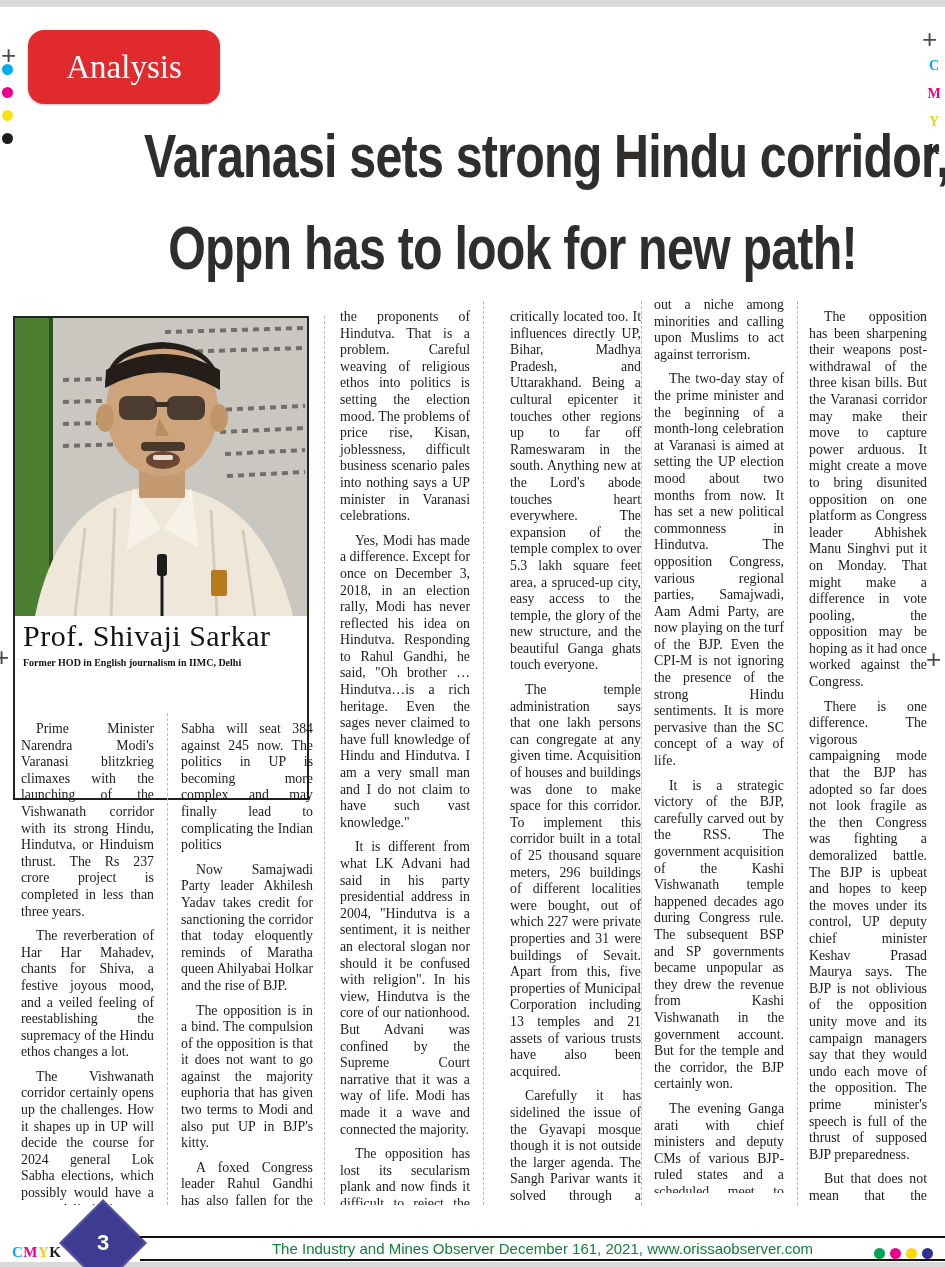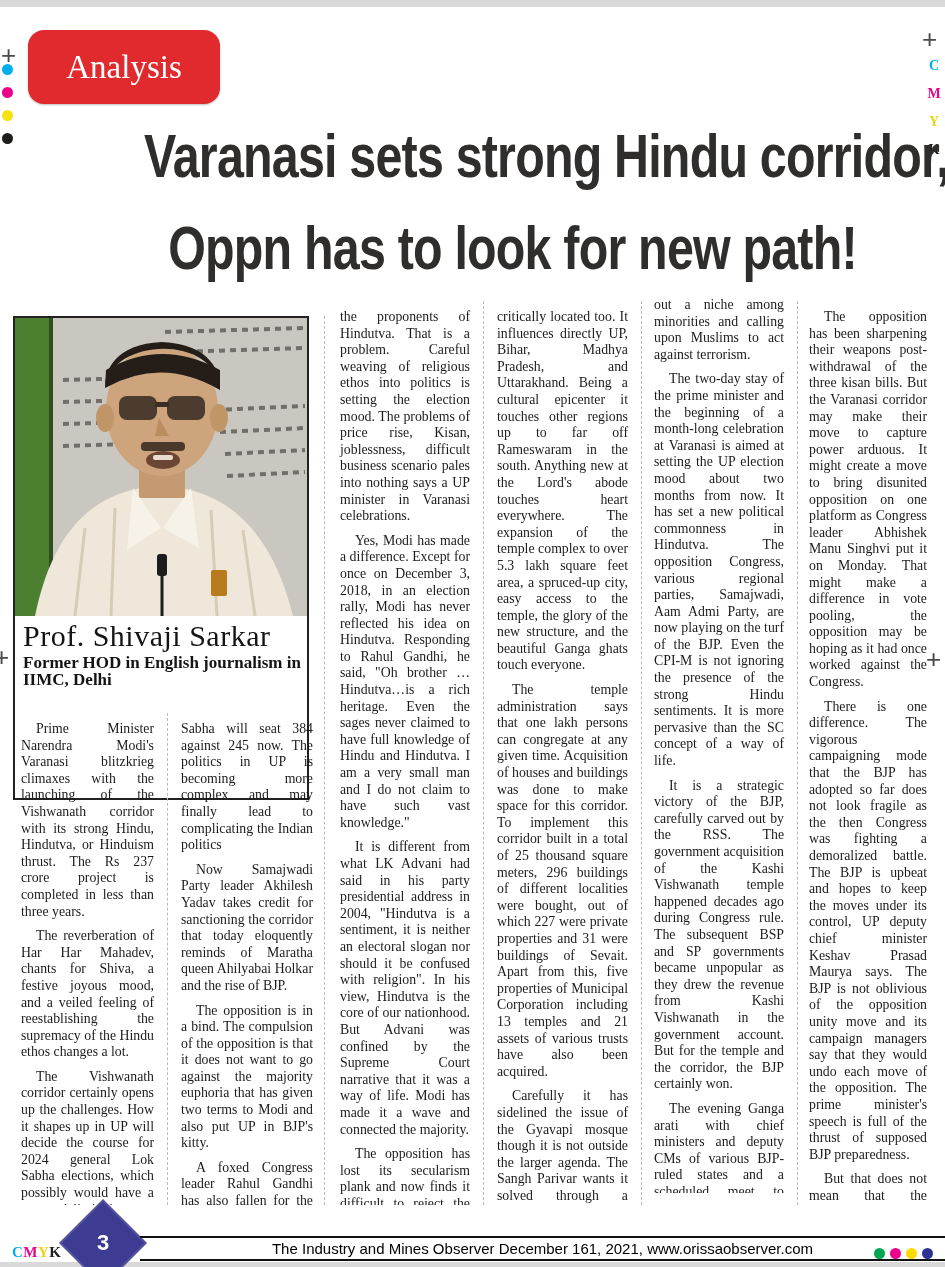--- a/index.html
+++ b/index.html
@@ -21,36 +21,36 @@
   .headline{position:absolute;left:0;top:110px;width:945px;text-align:center;
             font-family:"Liberation Sans",sans-serif;font-weight:900;color:#2f2e2d;margin-left:40px;}
   .headline .hl{transform:scaleX(.78);transform-origin:50% 50%;font-size:62px;
                 letter-spacing:-1px;white-space:nowrap;line-height:92px;}
   
   .photo-box{position:absolute;left:13px;top:316px;width:296px;height:484px;
              border:2px solid #222;background:#fff;box-sizing:border-box;}
   .photo-img{display:block;width:292px;height:298px;}
   .caption{padding:2px 6px 0 8px;}
   .cap-name{font-size:30px;letter-spacing:.5px;color:#141414;line-height:36px;}
-  .cap-title{font-size:17px;font-weight:bold;color:#141414;line-height:17px;}
+  .cap-title{font-size:10px;font-weight:bold;color:#141414;line-height:17px;}
   
   .col{position:absolute;overflow:hidden;text-align:justify;font-size:13.8px;
        line-height:16.6px;color:#1b1b1b;}
   .col p{margin:8px;text-indent:15px;}
   .col p.cont{text-indent:0;}
   .vsep{position:absolute;width:0;border-left:1px dashed #b9b9c4;}
   
   .f-rule{position:absolute;background:#111;}
   .diamond{position:absolute;left:72px;top:1212px;width:58px;height:58px;background:#3e3b92;
            transform:rotate(45deg);border:2px solid #54519f;}
   .diamond span{position:absolute;left:0;top:0;width:58px;height:58px;display:flex;
                 align-items:center;justify-content:center;transform:rotate(-45deg);
                 color:#fff;font-family:"Liberation Sans",sans-serif;font-weight:bold;font-size:22px;}
   .footer-text{position:absolute;left:140px;top:1240px;width:805px;text-align:center;
-               font-family:"Liberation Sans",sans-serif;font-size:15px;color:#000000;}
+               font-family:"Liberation Sans",sans-serif;font-size:15px;color:#15803d;}
   .cmyk-bottom{position:absolute;left:12px;top:1244px;font-family:"Liberation Serif",serif;
                font-weight:bold;font-size:15px;letter-spacing:.5px;}
   .fdot{position:absolute;top:1248px;width:11px;height:11px;border-radius:50%;}
   .c-cyan{color:#00aeef}.c-mag{color:#ec008c}.c-yel{color:#e8d410}.c-blk{color:#1d1d1b}
 </style>
 </head>
 <body>
 
 <div class="page">
 
@@ -157,21 +157,21 @@
   </div>
 
   <div class="col" style="left:332px;top:301px;width:146px;height:904px;">
     <p class="cont">the proponents of Hindutva. That is a problem. Careful weaving of religious ethos into politics is setting the election mood. The problems of price rise, Kisan, joblessness, difficult business scenario pales into nothing says a UP minister in Varanasi celebrations.</p>
     <p>Yes, Modi has made a difference. Except for once on December 3, 2018, in an election rally, Modi has never reflected his idea on Hindutva. Responding to Rahul Gandhi, he said, "Oh brother …Hindutva…is a rich heritage. Even the sages never claimed to have full knowledge of Hindu and Hindutva. I am a very small man and I do not claim to have such vast knowledge."</p>
     <p>It is different from what LK Advani had said in his party presidential address in 2004, "Hindutva is a sentiment, it is neither an electoral slogan nor should it be confused with religion". In his view, Hindutva is the core of our nationhood. But Advani was confined by the Supreme Court narrative that it was a way of life. Modi has made it a wave and connected the majority.</p>
     <p>The opposition has lost its secularism plank and now finds it difficult to reject the Hindu in any form as Varanasi and Lord Vishwanath are its unwritten core. It sways the majority mindset.</p>
     <p>Varanasi is very</p>
   </div>
 
-  <div class="col" style="left:489px;top:301px;width:147px;height:904px;">
+  <div class="col" style="left:502px;top:301px;width:147px;height:904px;">
     <p class="cont">critically located too. It influences directly UP, Bihar, Madhya Pradesh, and Uttarakhand. Being a cultural epicenter it touches other regions up to far off Rameswaram in the south. Anything new at the Lord's abode touches heart everywhere. The expansion of the temple complex to over 5.3 lakh square feet area, a spruced-up city, easy access to the temple, the glory of the new structure, and the beautiful Ganga ghats touch everyone.</p>
     <p>The temple administration says that one lakh persons can congregate at any given time. Acquisition of houses and buildings was done to make space for this corridor. To implement this corridor built in a total of 25 thousand square meters, 296 buildings of different localities were bought, out of which 227 were private properties and 31 were buildings of Sevait. Apart from this, five properties of Municipal Corporation including 13 temples and 21 assets of various trusts have also been acquired.</p>
     <p>Carefully it has sidelined the issue of the Gyavapi mosque though it is not outside the larger agenda. The Sangh Parivar wants it solved through a proposal coming from the minority community.  The RSS set up Muslim Rashtriya Manch is trying to carve</p>
   </div>
 
   <div class="col" style="left:646px;top:289px;width:146px;height:904px;">
     <p class="cont">out a niche among minorities and calling upon Muslims to act against terrorism.</p>
     <p>The two-day stay of the prime minister and the beginning of a month-long celebration at Varanasi is aimed at setting the UP election mood about two months from now. It has set a new political commonness in Hindutva. The opposition Congress, various regional parties, Samajwadi, Aam Admi Party, are now playing on the turf of the BJP. Even the CPI-M is not ignoring the presence of the strong Hindu sentiments. It is more pervasive than the SC concept of a way of life.</p>
     <p>It is a strategic victory of the BJP, carefully carved out by the RSS. The government acquisition of the Kashi Vishwanath temple happened decades ago during Congress rule. The subsequent BSP and SP governments became unpopular as they drew the revenue from Kashi Vishwanath in the government account. But for the temple and the corridor, the BJP certainly won.</p>
     <p>The evening Ganga arati with chief ministers and deputy CMs of various BJP-ruled states and a scheduled meet to address conclave of 12 BJP CMs and nine deputy CMs, the party is all set to sweep the mood, perhaps beyond the 2022 UP polls.</p>

